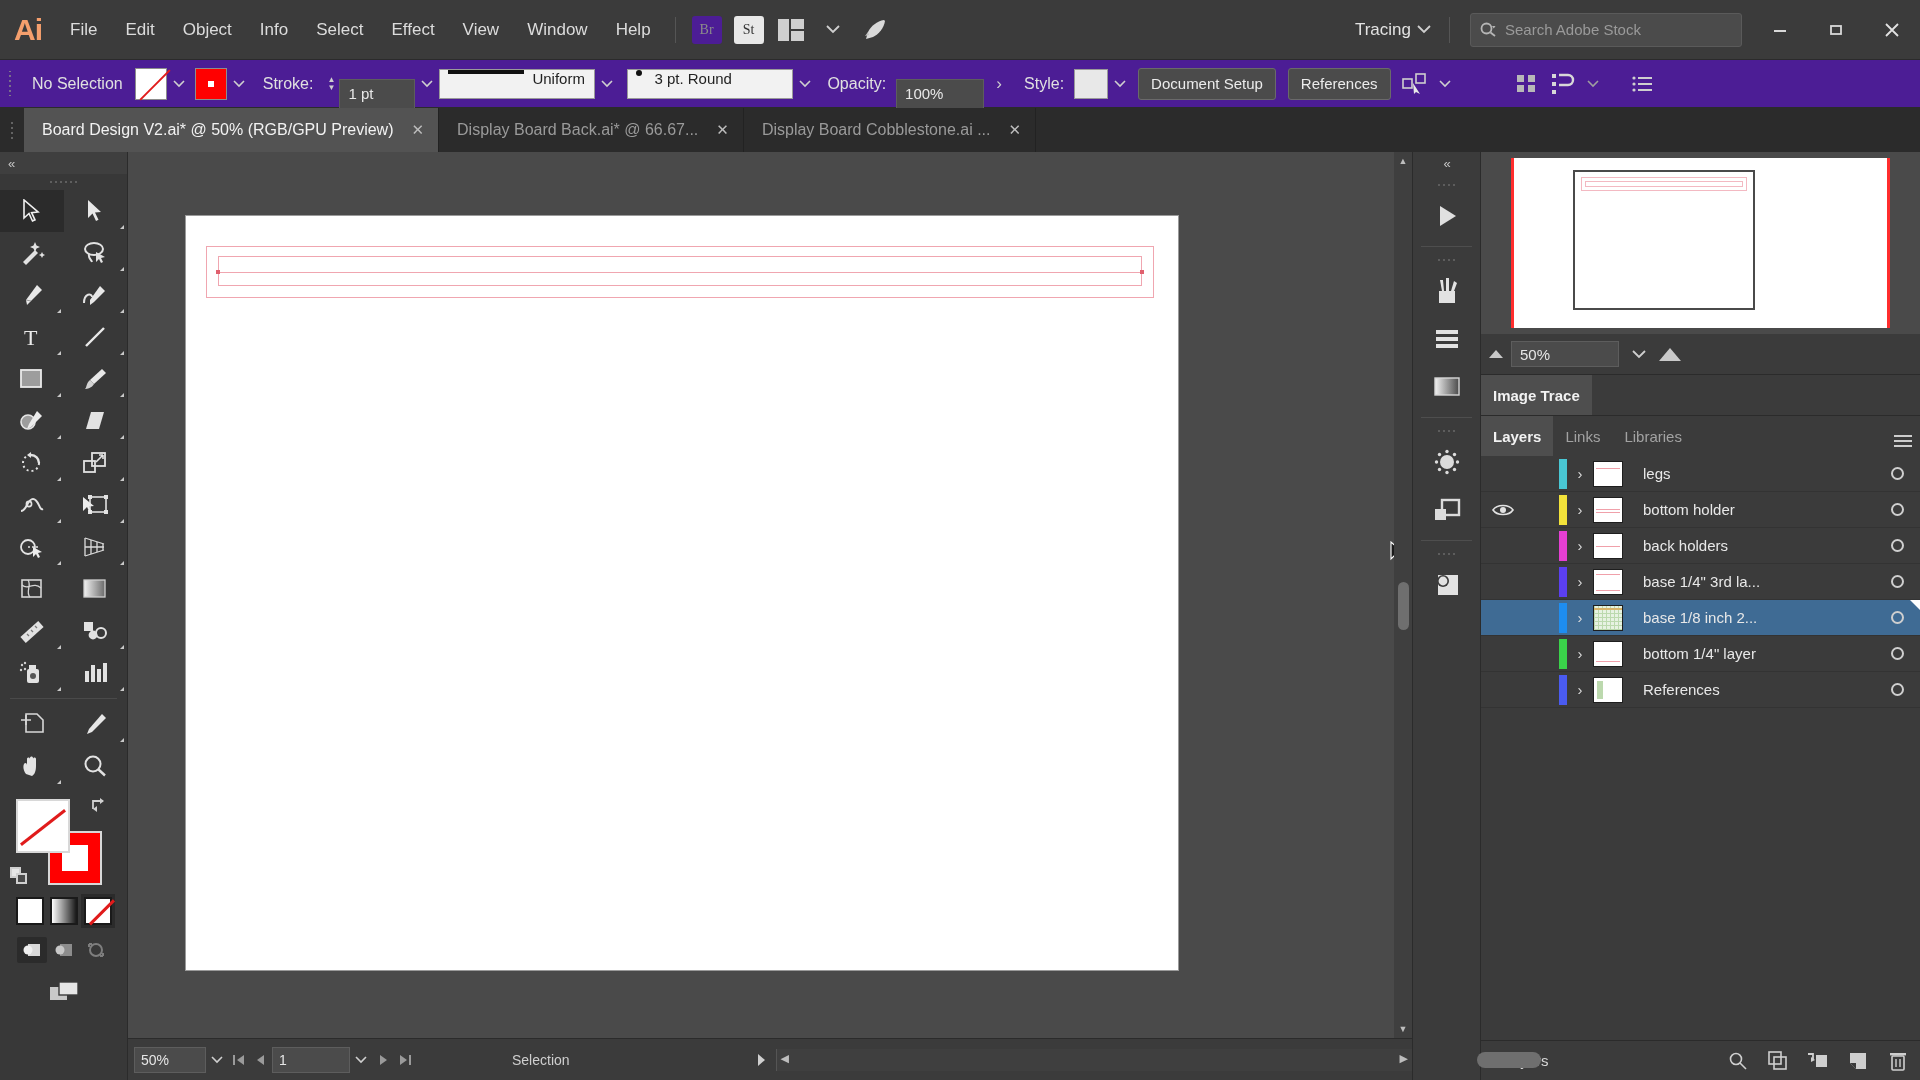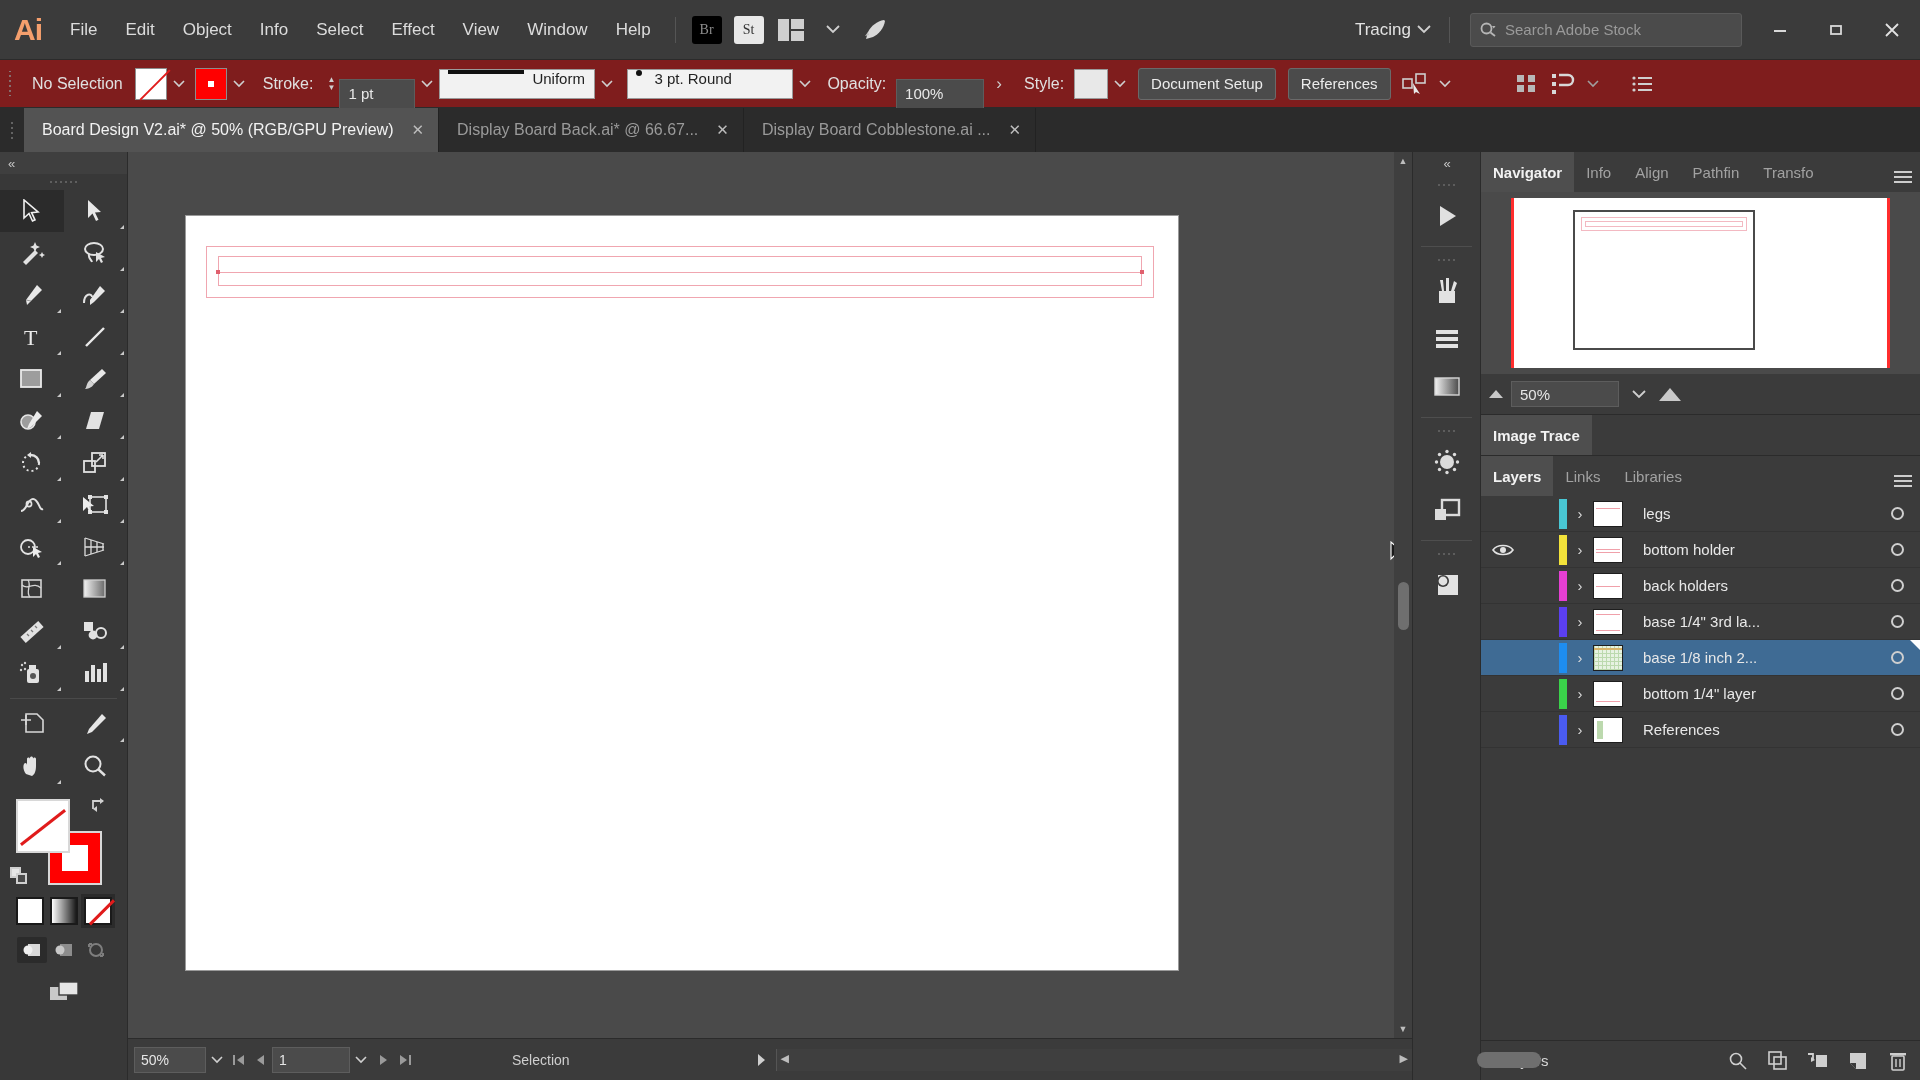--- a/index.html
+++ b/index.html
@@ -14,33 +14,33 @@
 
   
   .menubar{ height:60px; background:#3b3b3b; display:flex; align-items:center; flex:0 0 60px; border-bottom:1px solid #2b2b2b;}
   .ai-logo{ width:56px; height:68px; display:flex; align-items:center; justify-content:center;
             color:#f59f6d; font-size:30px; font-weight:bold; font-family:Liberation Sans, sans-serif; letter-spacing:-1px;}
   .menu-item{ padding:0 14px; height:60px; display:flex; align-items:center; font-size:17px; color:#dcdcdc; cursor:default;}
   .mb-sep{ width:1px; height:26px; background:#555; margin:0 10px; }
   .mb-icon{ width:34px; height:30px; display:flex; align-items:center; justify-content:center; margin:0 4px; }
   .badge-btn{ width:30px; height:28px; border-radius:3px; display:flex; align-items:center; justify-content:center;
               font-size:14px; font-family:"Liberation Serif", serif; }
-  .badge-br{ background:#000000; color:#8b8b8b; }
+  .badge-br{ background:#4c1d95; color:#8b8b8b; }
   .badge-st{ background:#e8e8e8; color:#333; }
   .arrange-ico{ display:flex; gap:2px; }
   .arrange-ico i{ display:block; background:#cfcfcf; }
   .chev{ font-size:11px; color:#cfcfcf; margin-left:6px; }
   .spacer{ flex:1; }
   .tracing{ display:flex; align-items:center; font-size:17px; color:#e2e2e2; padding:0 8px; }
   .searchbox{ width:272px; height:34px; background:#4b4b4b; border:1px solid #5a5a5a; border-radius:3px;
               display:flex; align-items:center; padding:0 8px; margin:0 10px; color:#9a9a9a; font-size:15px; }
   .wbtn{ width:56px; height:60px; display:flex; align-items:center; justify-content:center; color:#d9d9d9; font-size:15px;}
 
   
-  .controlbar{ height:48px; background:#7f1d1d; display:flex; align-items:center; flex:0 0 48px;
+  .controlbar{ height:48px; background:#4c1d95; display:flex; align-items:center; flex:0 0 48px;
                border-bottom:1px solid #2b2b2b; padding-left:6px; }
   .grip{ width:10px; height:26px; display:flex; flex-direction:column; justify-content:center; gap:3px; margin-right:6px;}
   .grip i{ width:2px; height:2px; background:#888; border-radius:50%; display:block; margin-left:3px;}
   .cb-label{ font-size:16px; color:#e0e0e0; padding:0 10px; white-space:nowrap; }
   .swatch-wrap{ display:flex; align-items:center; margin:0 2px; }
   .swatch{ width:32px; height:32px; border:1px solid #8d8d8d; background:#fff; position:relative; }
   .swatch.none::after{ content:""; position:absolute; left:-2px; top:50%; width:140%; height:2px; background:#e01b1b;
                        transform:rotate(-45deg); transform-origin:center; }
   .swatch.stroke{ background:#ff0000; display:flex; align-items:center; justify-content:center; }
   .swatch.stroke i{ width:12px; height:12px; background:#fff; border:3px solid #ff0000; display:block; }
@@ -860,30 +860,20 @@
             <rect x="6" y="4" width="20" height="20" fill="#e2e2e2"></rect>
             <circle cx="11" cy="10" r="6" fill="#3b3b3b"></circle>
             <circle cx="11" cy="10" r="4.4" fill="#e2e2e2"></circle>
           </svg>
         </div>
       </div>
     </div>
 
     <div class="rightpanel">
 
-      <div class="panel-tabs">
-        <div class="ptab active">Navigator</div>
-        <div class="ptab">Info</div>
-        <div class="ptab">Align</div>
-        <div class="ptab">Pathfin</div>
-        <div class="ptab">Transfo</div>
-        <div class="phamb">
-            <i></i>
-          </div>
-      </div>
       <div class="nav-view">
         <div class="nav-canvas"></div>
         <div class="nav-guide" style="left:30px;"></div>
         <div class="nav-guide" style="right:30px;"></div>
         <div class="nav-page">
           <div class="nav-art"></div>
           <div class="nav-art2"></div>
         </div>
       </div>
       <div class="nav-foot">

